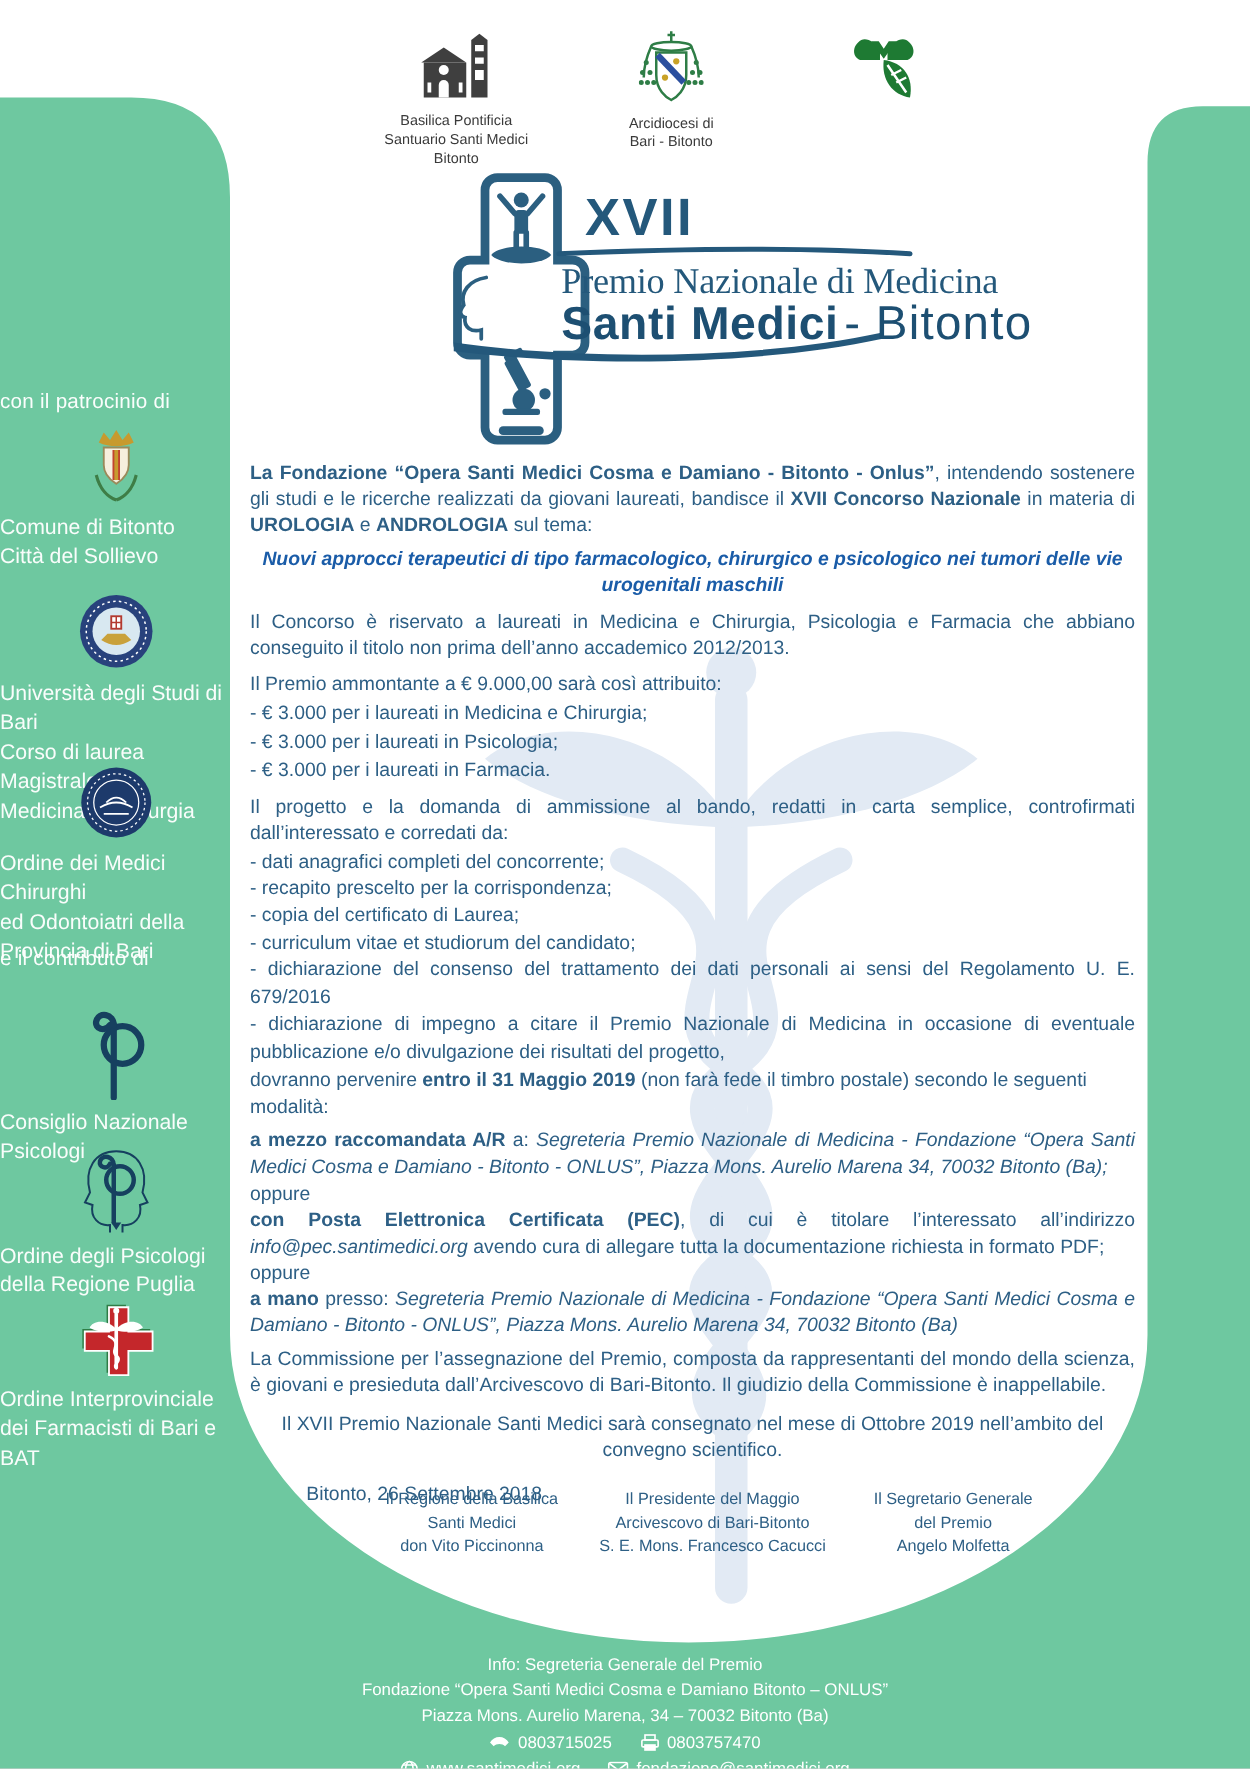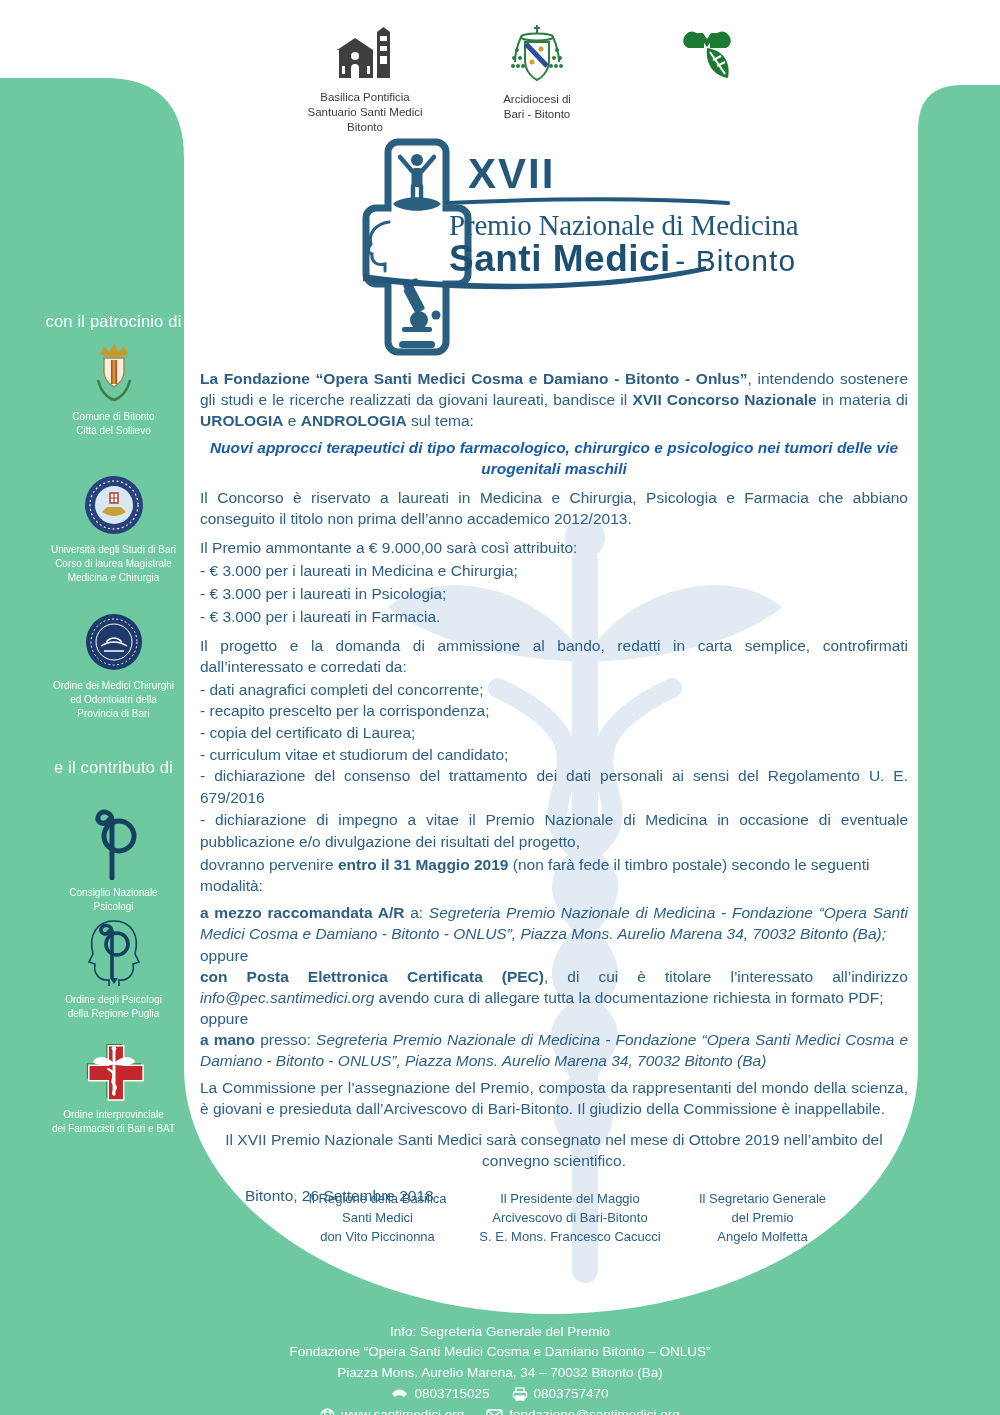--- a/index.html
+++ b/index.html
@@ -12,27 +12,27 @@
   .toplogo{position:absolute;text-align:center;color:#3a3a3a;}
   .toplogo .cap{font-size:11.5px;line-height:1.32;margin-top:6px;}
   .toplogo svg{margin:0 auto;}
 
   
   .t-xvii{position:absolute;left:468px;top:150px;font-size:42px;font-weight:bold;
           color:#24587b;letter-spacing:2px;}
   .t-line1{position:absolute;left:449px;top:209px;font-size:29px;color:#24587b;letter-spacing:-.2px;font-family:Liberation Serif, serif;}
   .t-line2{position:absolute;left:449px;top:238px;color:#1d4f72;white-space:nowrap;}
   .t-line2 .b{font-size:37px;font-weight:bold;letter-spacing:.5px;}
-  .t-line2 .l{font-size:30px;font-weight:400;letter-spacing:1px;}
+  .t-line2 .l{font-size:38px;font-weight:400;letter-spacing:1px;}
 
   
   .sidebar{position:absolute;left:0;top:0;width:185px;height:100%;color:#fff;}
-  .sb{position:absolute;width:100%;text-align:center;padding-left:21px;}
+  .sb{position:absolute;width:100%;text-align:left;}
   .sb-label{font-size:16.5px;letter-spacing:.2px;color:rgba(255,255,255,.97);}
-  .sb-cap{font-size:10px;line-height:1.38;color:rgba(255,255,255,.96);}
+  .sb-cap{font-size:17px;line-height:1.38;color:rgba(255,255,255,.96);}
   .sb svg{margin:0 auto;}
 
   
   .main{position:absolute;left:200px;top:368px;width:708px;color:#2d5f85;}
   .main p{margin:0 0 6px;font-size:15.5px;line-height:1.36;text-align:justify;}
   .main .nojust{text-align:left;}
   .theme{font-size:22px;line-height:1.27;font-weight:bold;font-style:italic;
          color:#1a5ca8;text-align:center !important;margin:2px 0 8px !important;}
   .listline{font-size:15.5px;line-height:1.5;text-align:left;}
   .docline{font-size:15.5px;line-height:1.4;text-align:justify;}
@@ -287,21 +287,21 @@
     </div>
 
     <p style="margin-bottom:2px;">Il progetto e la domanda di ammissione al bando, redatti in carta semplice, controfirmati dall’interessato e corredati da:</p>
 
     <div style="margin-bottom:2px;">
       <div class="docline">- dati anagrafici completi del concorrente;</div>
       <div class="docline">- recapito prescelto per la corrispondenza;</div>
       <div class="docline">- copia del certificato di Laurea;</div>
       <div class="docline">- curriculum vitae et studiorum del candidato;</div>
       <div class="docline">- dichiarazione del consenso del trattamento dei dati personali ai sensi del Regolamento U. E. 679/2016</div>
-      <div class="docline">- dichiarazione di impegno a vitae il Premio Nazionale di Medicina in occasione di eventuale pubblicazione e/o divulgazione dei risultati del progetto,</div>
+      <div class="docline">- dichiarazione di impegno a citare il Premio Nazionale di Medicina in occasione di eventuale pubblicazione e/o divulgazione dei risultati del progetto,</div>
     </div>
 
     <p class="nojust"><span>dovranno pervenire </span><span class="seg-b">entro il 31 Maggio 2019</span><span> (non farà fede il timbro postale) secondo le seguenti modalità:</span></p>
     <p style="margin-bottom:0;"><span class="seg-b">a mezzo raccomandata A/R</span><span> a: </span><span class="seg-i">Segreteria Premio Nazionale di Medicina - Fondazione “Opera Santi Medici Cosma e Damiano - Bitonto - ONLUS”,  Piazza Mons. Aurelio Marena 34, 70032 Bitonto (Ba);</span></p>
     <p class="nojust" style="margin-bottom:0;">oppure</p>
     <p style="margin-bottom:0;"><span class="seg-b">con Posta Elettronica Certificata (PEC)</span><span>, di cui è titolare l’interessato all’indirizzo </span><span class="seg-i">info@pec.santimedici.org</span><span> avendo cura di allegare tutta la documentazione richiesta in formato PDF;</span></p>
     <p class="nojust" style="margin-bottom:0;">oppure</p>
     <p style="margin-bottom:6px;"><span class="seg-b">a mano</span><span> presso: </span><span class="seg-i">Segreteria Premio Nazionale di Medicina - Fondazione “Opera Santi Medici Cosma e Damiano - Bitonto - ONLUS”,  Piazza Mons. Aurelio Marena 34, 70032 Bitonto (Ba)</span></p>
     <p>La Commissione per l’assegnazione del Premio, composta da rappresentanti del mondo della scienza, è giovani e presieduta dall’Arcivescovo di Bari-Bitonto.  Il giudizio della Commissione è inappellabile.</p>
     <p class="announce">Il XVII Premio Nazionale Santi Medici sarà consegnato nel mese di Ottobre 2019 nell’ambito del convegno scientifico.</p>

